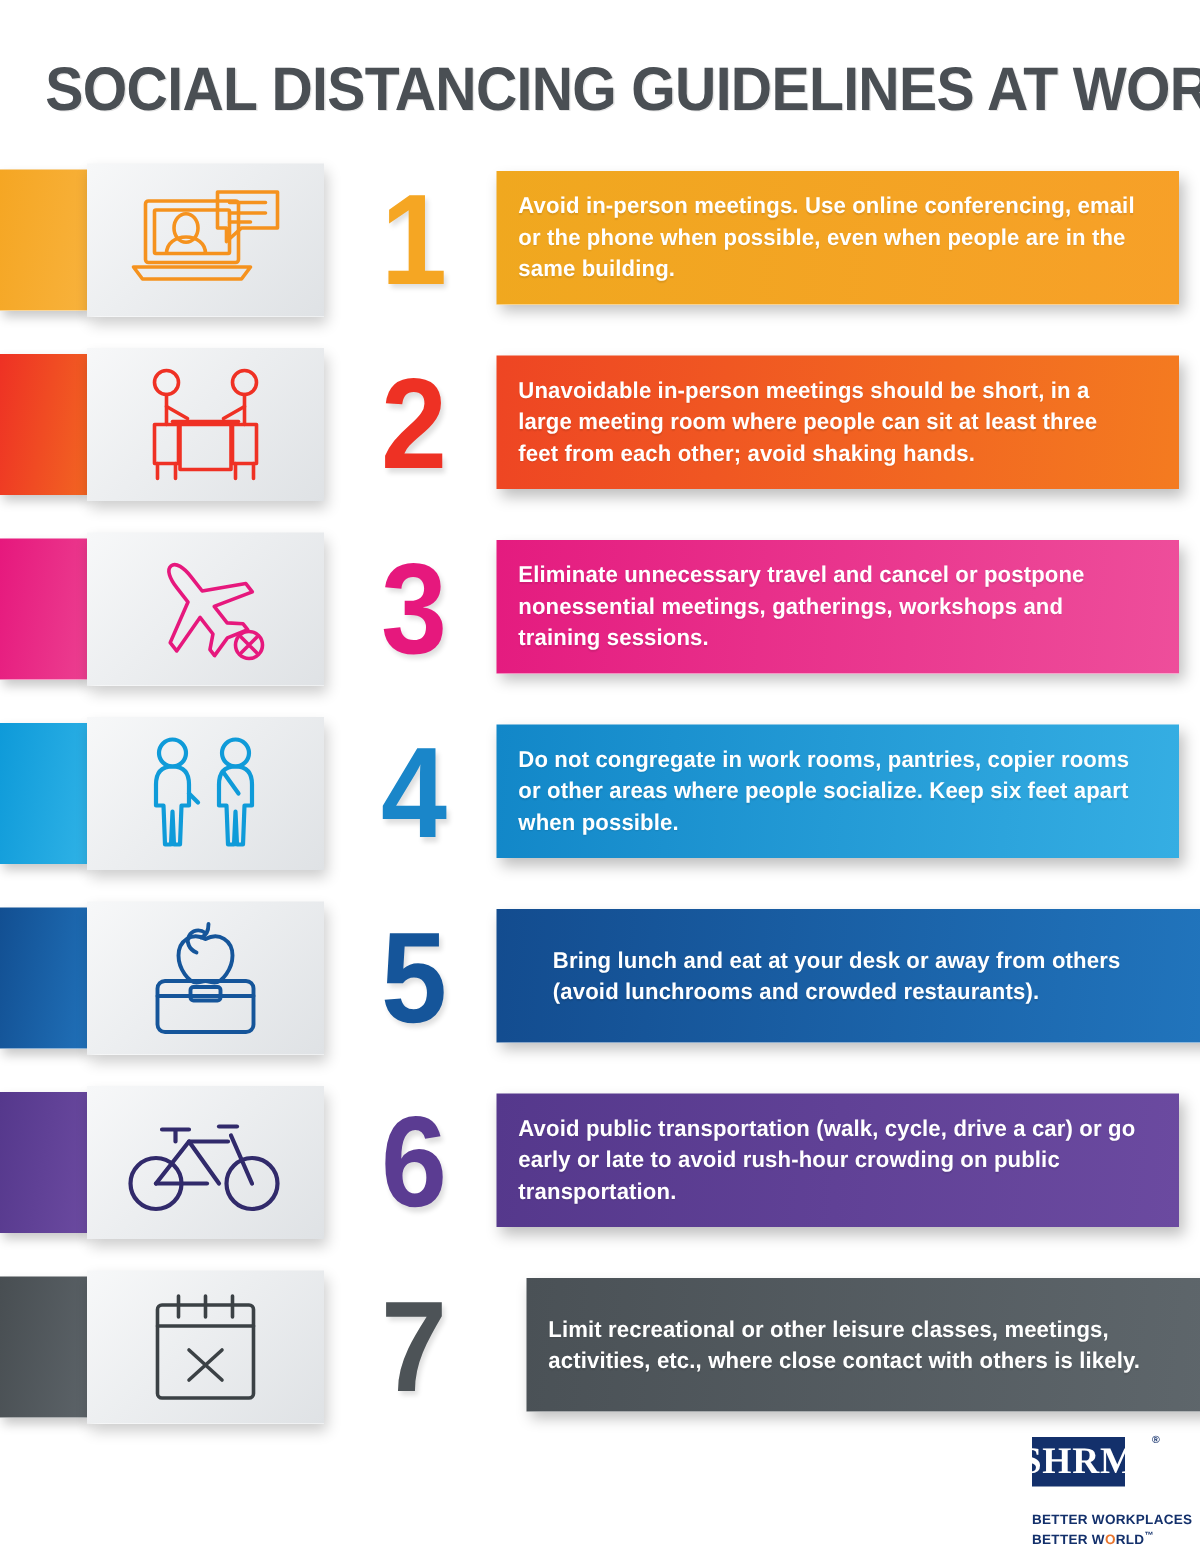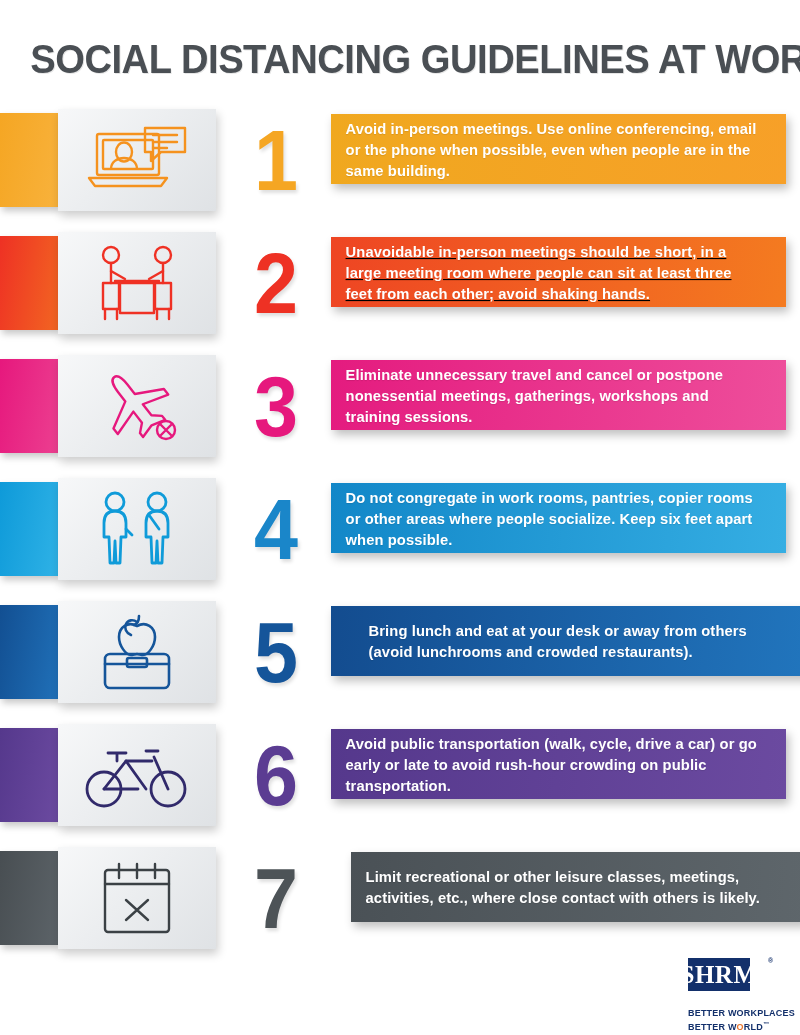--- a/index.html
+++ b/index.html
@@ -58,21 +58,21 @@
     position:absolute;left:228px;top:0;width:96px;height:110px;
     display:flex;align-items:center;justify-content:center;
     font-family:"Liberation Sans Narrow","Liberation Sans",sans-serif;
     font-weight:bold;font-size:86px;line-height:1;
     transform:scaleX(0.92);
     text-shadow:2px 3px 4px rgba(0,0,0,0.13);
   }
 
   
   .banner{
-    position:absolute;left:331px;top:9px;width:455px;height:70px;
+    position:absolute;left:331px;top:9px;width:455px;height:89px;
     box-shadow:3px 5px 9px rgba(0,0,0,0.25);
     display:flex;align-items:center;
   }
   .banner p{
     margin:0;padding:0 14px 0 15px;
     color:#ffffff;
     font-family:"Liberation Sans Narrow","Liberation Sans",sans-serif;
     font-weight:bold;
     font-size:15.2px;
     line-height:21px;
@@ -147,21 +147,21 @@
           <path d="M24 20v20M76 20v20"></path>
           <path d="M24 28l14 8M76 28L62 36"></path>
           <path d="M16 40h16v26H16zM68 40h16v26H68z"></path>
           <path d="M18 66v10M30 66v10M70 66v10M82 66v10"></path>
           <path d="M33 40h34v30H33z"></path>
           <path d="M28 38h44"></path>
         </svg>
       </span>
     </div>
     <div class="num" style="color: rgb(238, 49, 36);">2</div>
-    <div class="banner" style="background: linear-gradient(95deg, rgb(238, 69, 35) 0%, rgb(244, 123, 32) 100%); text-decoration: underline;">
+    <div class="banner" style="background: linear-gradient(95deg, rgb(238, 69, 35) 0%, rgb(244, 123, 32) 100%);">
       <p>Unavoidable in-person meetings should be short, in a large meeting room where people can sit at least three feet from each other; avoid shaking hands.</p>
     </div>
   </div>
 
   <div class="row row-3">
     <div class="band" style="background: linear-gradient(100deg, rgb(230, 24, 125) 0%, rgb(236, 63, 144) 100%);"></div>
     <div class="icon-panel">
       <span>
         <svg width="100" height="80" viewBox="0 0 100 80" fill="none" stroke="#e6187d" stroke-width="2.4" stroke-linecap="round" stroke-linejoin="round">
           <g transform="rotate(-38 48 38)">

